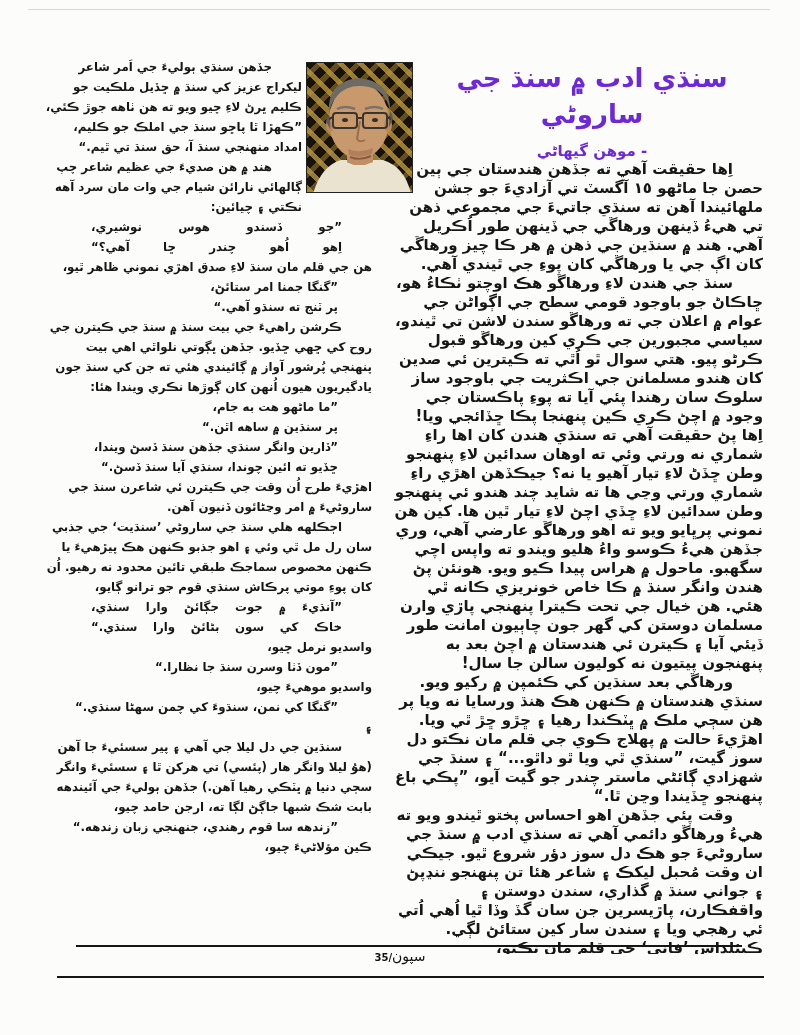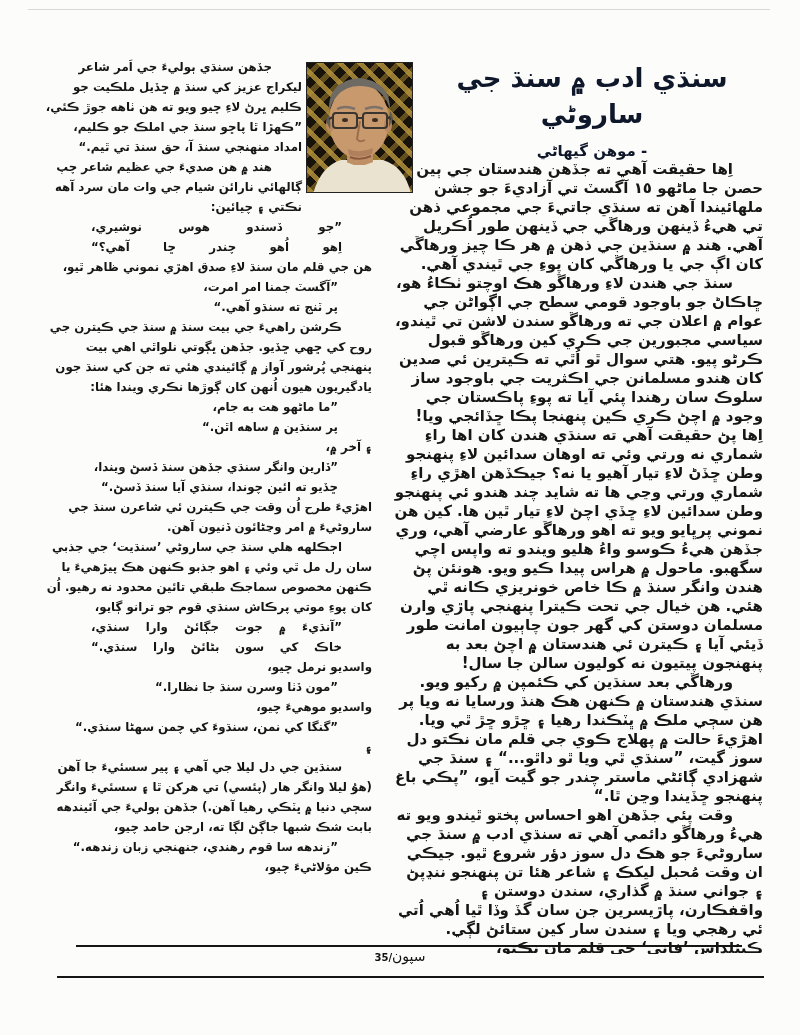--- a/index.html
+++ b/index.html
@@ -3,21 +3,21 @@
 <meta charset="utf-8">
 <style>
   html,body{margin:0;padding:0;background:#ffffff;}
   .page{
     position:relative;width:800px;height:1035px;background:#fcfcfa;
     font-family:"DejaVu Sans","Liberation Sans",sans-serif;overflow:hidden;
   }
   .scan-line{position:absolute;top:9px;left:28px;right:30px;border-top:1px solid #d8d8d6;}
 
   
-  .title-block{position:absolute;left:418px;top:60px;width:348px;direction:rtl;text-align:center;color:#0f172a;}
+  .title-block{position:absolute;left:418px;top:60px;width:348px;direction:rtl;text-align:center;color:#6d28d9;}
   .title-block h1{margin:0;font-size:26px;line-height:36px;font-weight:bold;}
   .byline{margin-top:10px;font-size:15px;font-weight:bold;}
 
   
   .photo{
     position:absolute;left:306px;top:62px;width:107px;height:131px;
     border:1px solid #222;box-sizing:border-box;
     background-color:#17120a;
     background-image:
       repeating-linear-gradient(45deg, rgba(184,150,60,.80) 0 5px, rgba(0,0,0,0) 5px 14px),
@@ -89,26 +89,25 @@
 
   <div class="col col-left">
     <div class="notch"></div>
     <p class="para indent">جڏهن سنڌي ٻوليءَ جي اَمر شاعر ليکراج عزيز کي سنڌ ۾ ڇڏيل ملڪيت جو ڪليم ڀرڻ لاءِ چيو ويو ته هن ٺاهه جوڙ ڪئي،</p>
     <p class="verse">”ڪهڙا ٿا پاڇو سنڌ جي املڪ جو ڪليم،
 امداد منهنجي سنڌ آ، حق سنڌ تي ٿيم.“</p>
     <p class="para indent">هند ۾ هن صديءَ جي عظيم شاعر چپ ڳالهائي نارائن شيام جي وات مان سرد آهه نڪتي ۽ چيائين:</p>
     <p class="spread">”جو ڏسندو هوس نوشيري،
 اِهو اُهو چندر ڇا آهي؟“</p>
     <p class="para flush">هن جي قلم مان سنڌ لاءِ صدق اهڙي نموني ظاهر ٿيو،</p>
-    <p class="verse">”آگسٽ جمنا امر امرت،
+    <p class="verse">”گنگا جمنا امر ستائڻ،
 پر ٽنج ته سنڌو آهي.“</p>
     <p class="para indent">ڪرشن راهيءَ جي بيت سنڌ ۾ سنڌ جي ڪيترن جي روح کي ڇهي ڇڏيو. جڏهن ڀڳوتي نلواٿي اهي بيت پنهنجي پُرشور آواز ۾ ڳائيندي هئي ته جن کي سنڌ جون يادگيريون هيون اُنهن کان ڳوڙها نڪري ويندا هئا:</p>
     <p class="verse">”ما ماڻهو هت به جام،
 پر سنڌين ۾ ساهه اٿن.“</p>
-    <p class="para flush">۽ آخر ۾،</p>
     <p class="verse">”ڏارين وانگر سنڌي جڏهن سنڌ ڏسڻ ويندا،
 ڇڏيو ته ائين چوندا، سنڌي آيا سنڌ ڏسڻ.“</p>
     <p class="para flush">اهڙيءَ طرح اُن وقت جي ڪيترن ئي شاعرن سنڌ جي ساروڻيءَ ۾ امر وڃڻائون ڏنيون آهن.</p>
     <p class="para indent">اڄڪلهه هلي سنڌ جي ساروڻي ’سنڌيت‘ جي جذبي سان رل مل ٿي وئي ۽ اهو جذبو ڪنهن هڪ پيڙهيءَ يا ڪنهن مخصوص سماجڪ طبقي تائين محدود نه رهيو. اُن کان پوءِ موتي پرڪاش سنڌي قوم جو ترانو ڳايو،</p>
     <p class="spread">”آنڌيءَ ۾ جوت جڳائڻ وارا سنڌي،
 خاڪ کي سون بڻائڻ وارا سنڌي.“</p>
     <p class="para flush">واسديو نرمل چيو،</p>
     <p class="verse">”مون ڏٺا وسرن سنڌ جا نظارا.“</p>
     <p class="para flush">واسديو موهيءَ چيو،</p>
     <p class="verse">”گنگا کي نمن، سنڌوءَ کي چمن سهڻا سنڌي.“</p>

